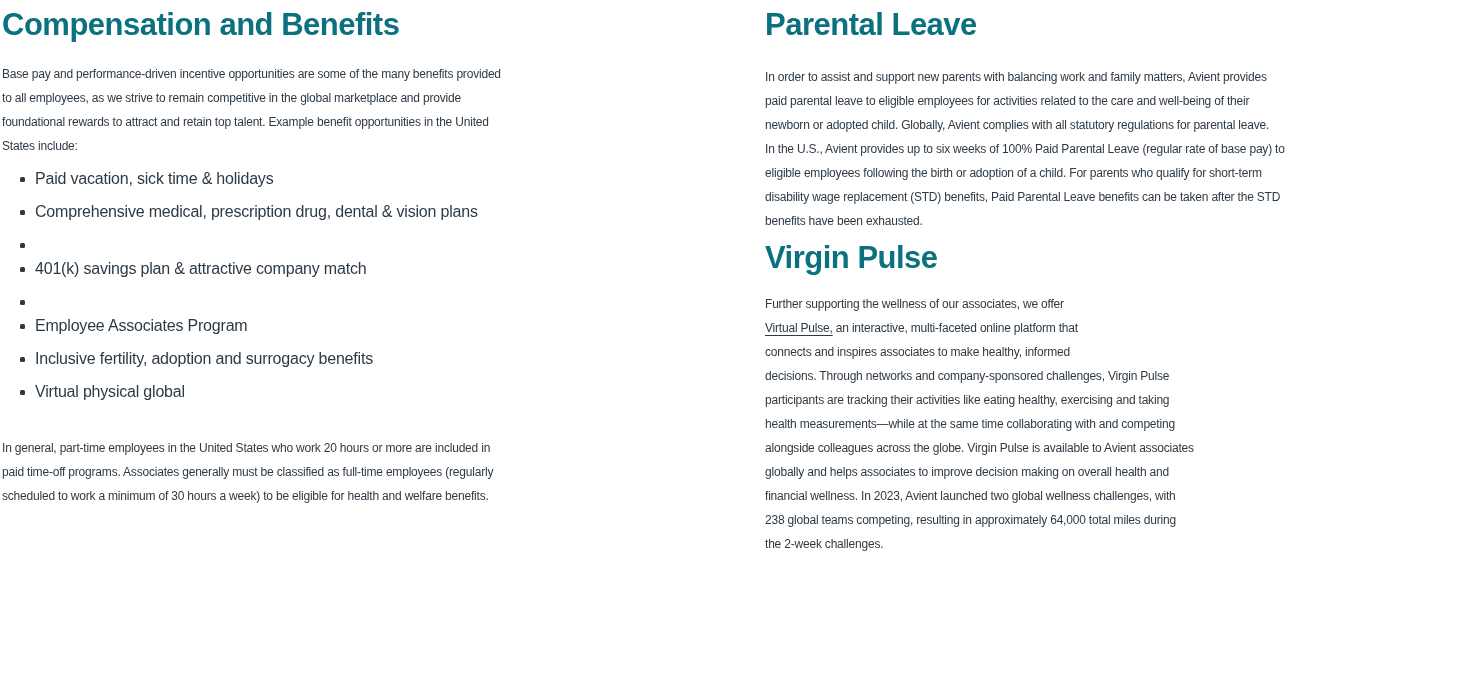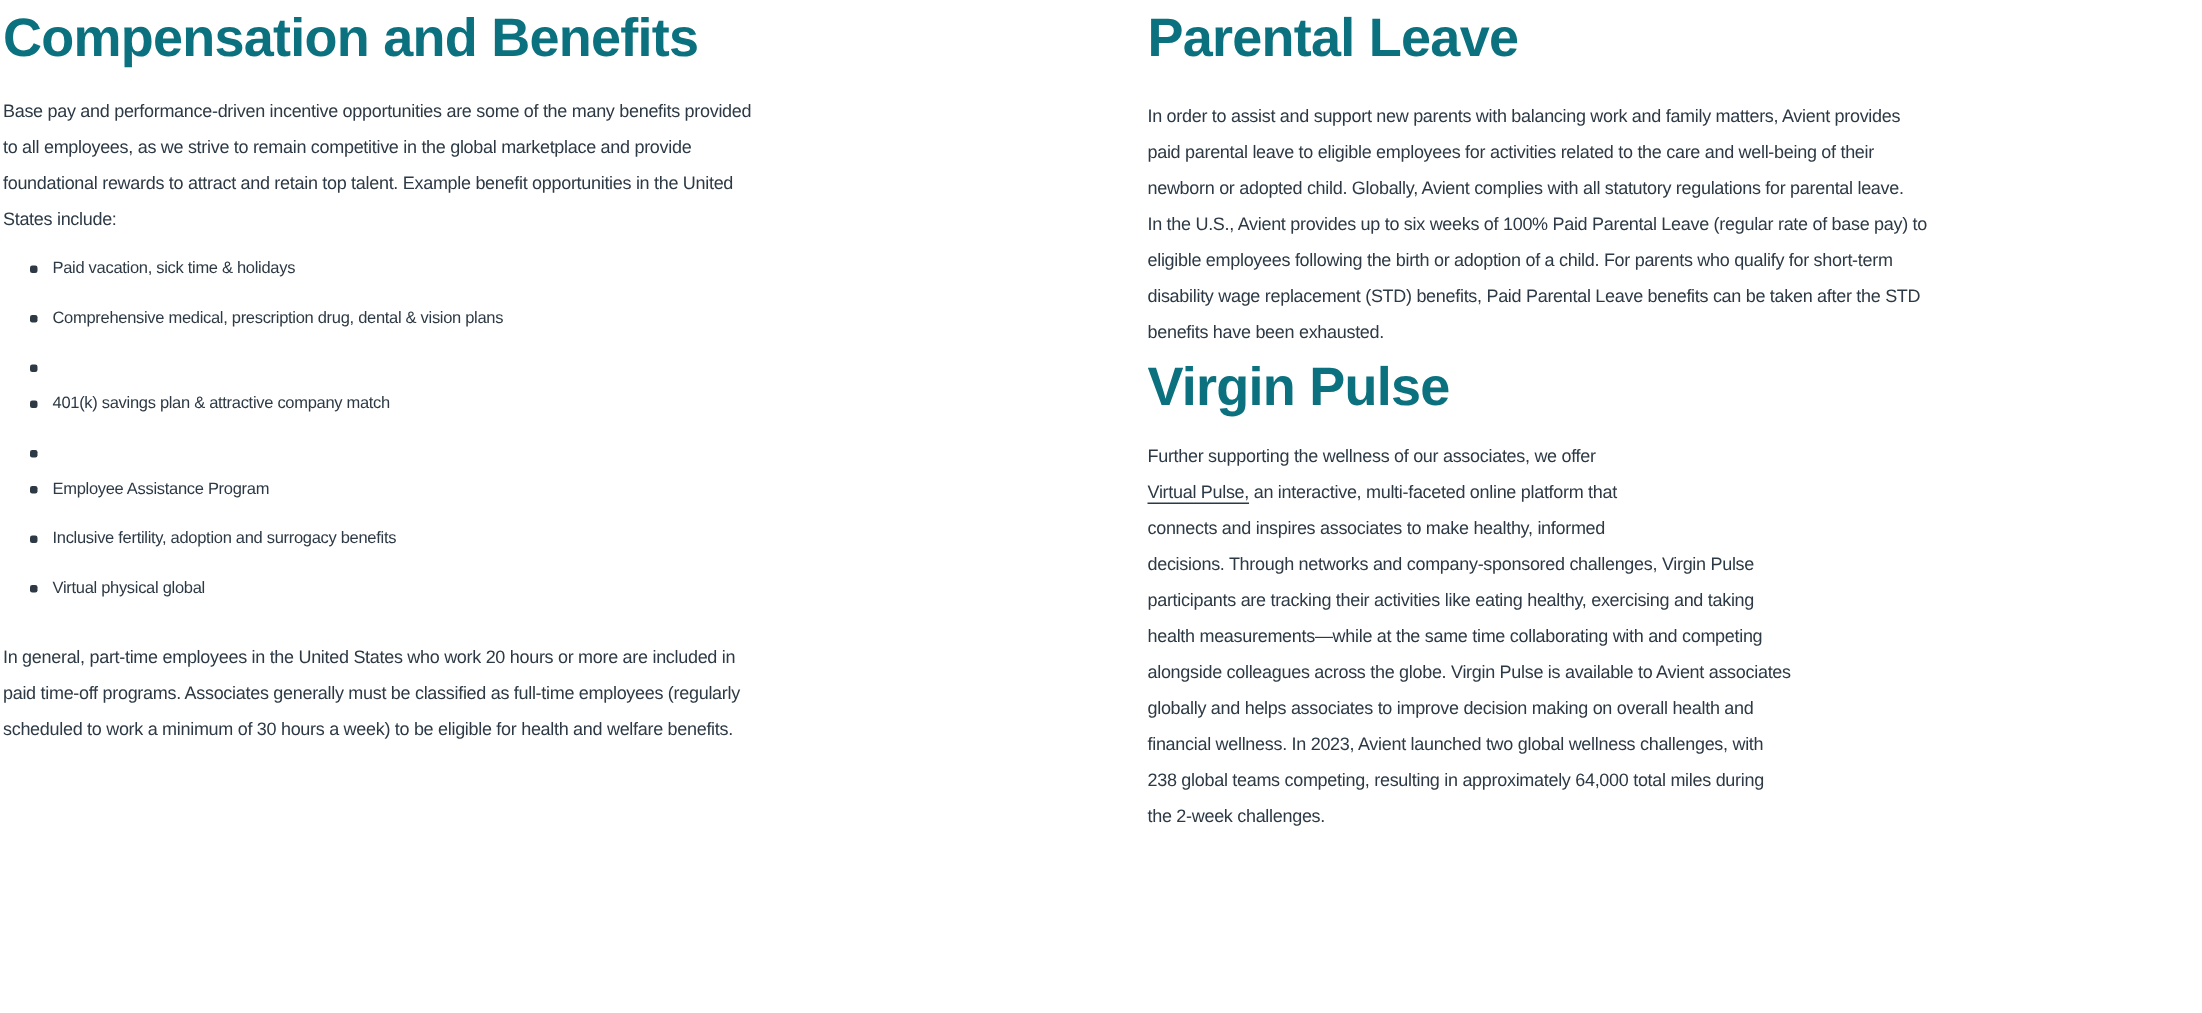--- a/index.html
+++ b/index.html
@@ -24,36 +24,36 @@
   .column {
     position: absolute;
     top: 0;
   }
   .col-left  { left: 2px;   width: 730px; }
   .col-right { left: 765px; width: 705px; }
 
   h1.section-heading {
     margin: 0;
     padding-top: 5px;
-    font-size: 36px;
+    font-size: 31px;
     line-height: 40px;
     font-weight: bold;
     letter-spacing: -0.5px;
     color: var(--accent);
   }
   .body-text {
     margin: 0;
     font-size: 12px;
     line-height: 24px;
     letter-spacing: -0.2px;
     white-space: pre-line;
     color: var(--text);
   }
   .intro-paragraph   { margin-top: 17px; }
-  .outro-paragraph   { margin-top: 22px; }
+  .outro-paragraph   { margin-top: 32px; }
   .parental-body     { margin-top: 20px; }
   .virgin-heading    { margin-top: 30px; }
   .virgin-body       { margin-top: 14px; }
 
   ul.benefits-list {
     list-style: none;
     margin: 9px 0 0 0;
     padding: 0;
   }
   ul.benefits-list li {
@@ -64,21 +64,21 @@
   .bullet-dot {
     flex: 0 0 auto;
     width: 5px;
     height: 5px;
     margin: 10px 0 0 18px;
     border-radius: 1.5px;
     background: var(--text);
   }
   .benefit-text {
     margin-left: 10px;
-    font-size: 11px;
+    font-size: 16px;
     line-height: 24px;
     letter-spacing: -0.2px;
     white-space: pre-line;
   }
   a.inline-link {
     color: var(--text);
     text-decoration: underline;
     text-underline-offset: 3px;
     cursor: pointer;
   }
@@ -108,21 +108,21 @@
     </li>
     <li>
       <span class="bullet-dot"></span>
       <span class="benefit-text">401(k) savings plan &amp; attractive company match</span>
     </li>
     <li>
       <span class="bullet-dot"></span>
     </li>
     <li>
       <span class="bullet-dot"></span>
-      <span class="benefit-text">Employee Assistance Program</span>
+      <span class="benefit-text">Employee Associates Program</span>
     </li>
     <li>
       <span class="bullet-dot"></span>
       <span class="benefit-text">Inclusive fertility, adoption and surrogacy benefits</span>
     </li>
     <li>
       <span class="bullet-dot"></span>
       <span class="benefit-text">Virtual physical global</span>
     </li>
   </ul>

